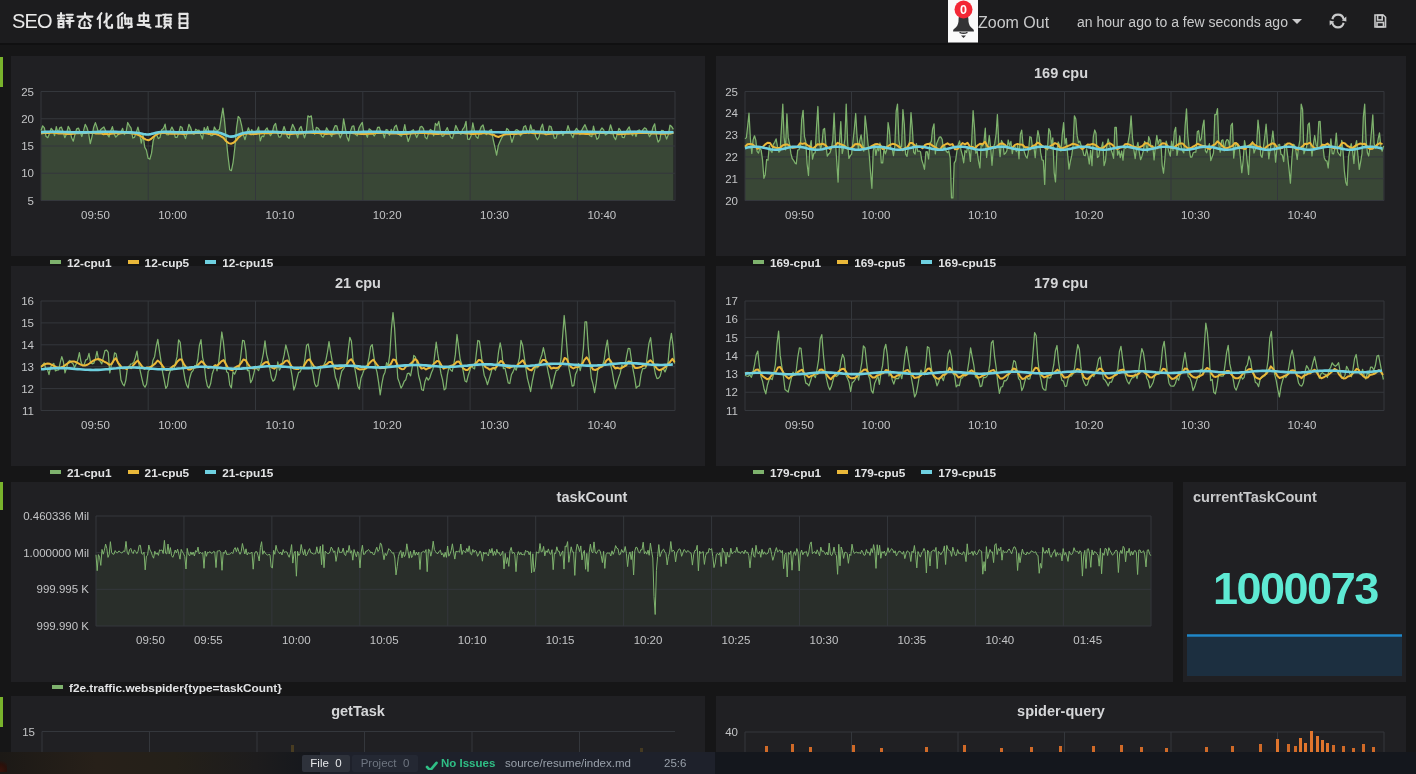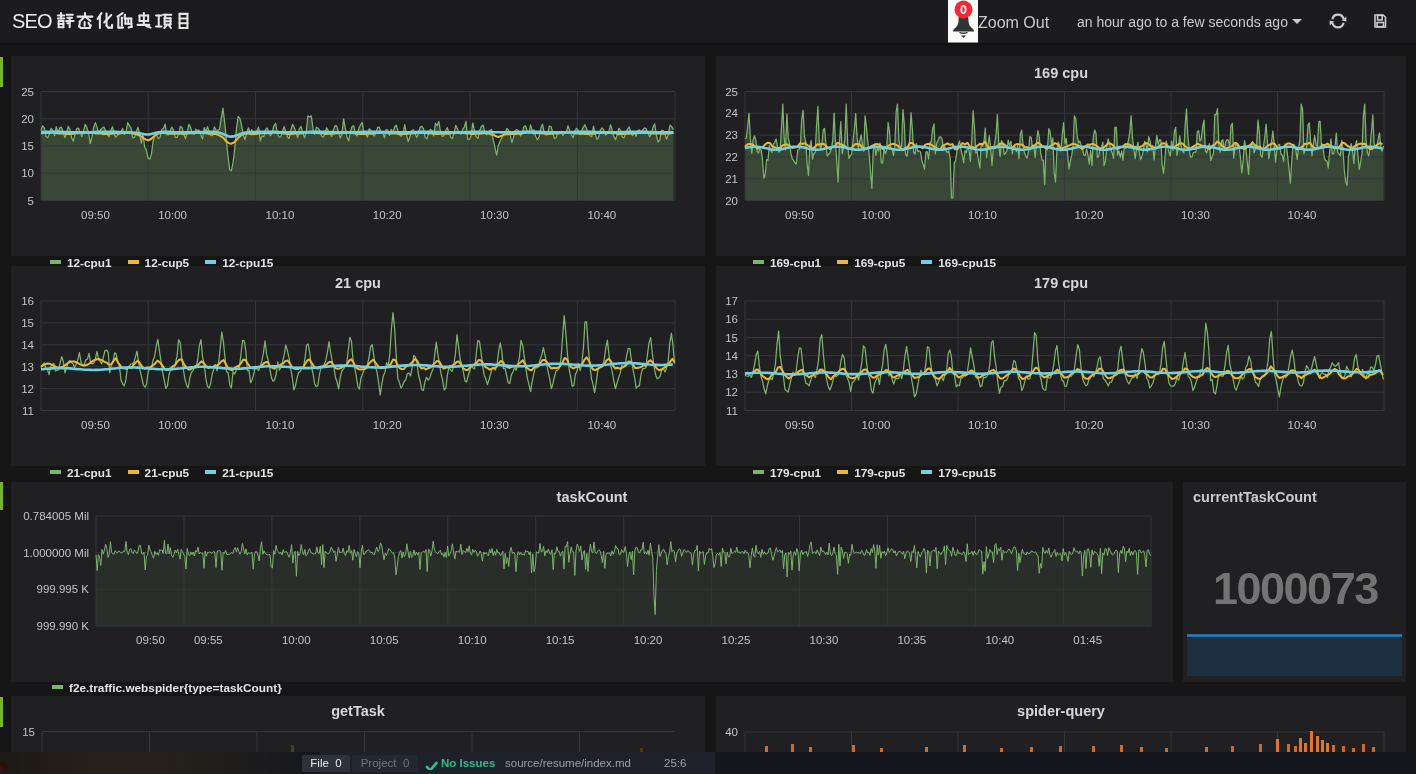--- a/index.html
+++ b/index.html
@@ -262,21 +262,21 @@
 <g stroke="#c9cacb" stroke-width="1.6" fill="none">
         <path d="M 1375 15 h 8.2 l 2.3 2.3 v 9.7 h -10.5 z"></path>
         <rect x="1377.6" y="15.3" width="4.6" height="4.6"></rect>
         <rect x="1377" y="22.5" width="6.5" height="4.2"></rect>
       </g>
 </svg>
 <div class="nav-el" style="left:12px;top:10px;font-size:20px;font-weight:400;color:#e8e8e8;letter-spacing:-0.9px">SEO</div>
 <div class="nav-el" style="left:978px;top:14px;font-size:16px">Zoom Out</div>
 <div class="nav-el" style="left:1077px;top:14px;font-size:14px">an hour ago to a few seconds ago</div>
 <div style="position:absolute;left:1292px;top:19px;width:0;height:0;border-left:5px solid transparent;border-right:5px solid transparent;border-top:5px solid #c9cacb"></div>
-<div style="position:absolute;left:1213px;top:563px;width:164px;text-align:right;font-size:45px;font-weight:bold;color:#737373;letter-spacing:-1.5px">1000073</div>
+<div style="position:absolute;left:1213px;top:563px;width:164px;text-align:right;font-size:45px;font-weight:bold;color:#5eead4;letter-spacing:-1.5px">1000073</div>
 <div class="nav-el" style="left:1193px;top:489px;font-size:14.5px;font-weight:bold;color:#c8c9cb">currentTaskCount</div>
 <div class="sbar">
   <div style="position:absolute;left:295px;top:0;width:420px;height:22px;background:#1e212b"></div>
   <div style="position:absolute;left:0;top:0;width:320px;height:22px;background:linear-gradient(90deg,#1c1916 0%,#272019 30%,#242019 55%,#1d1c1d 80%,#14171d 100%)"></div>
   <div style="position:absolute;left:0;top:6px;width:7px;height:14px;background:radial-gradient(circle at 0% 90%, #3a140c 0%, #2a100a 45%, transparent 72%)"></div>
   <div class="sbox" style="left:302px;width:48px;background:#2e323b;color:#e6e8ea">File&nbsp; 0</div>
   <div class="sbox" style="left:352px;width:66px;background:#242833;color:#6e7580">Project&nbsp; 0</div>
   <svg width="16" height="14" style="position:absolute;left:425px;top:4px">
         <path d="M 2 11 l 3.2 3.4 l 6.3 -7.6" stroke="#2fbe85" stroke-width="2.6" fill="none" stroke-linecap="round" stroke-linejoin="round"></path>
       </svg>
@@ -329,21 +329,21 @@
     <div class="yl" style="right:678px;top:367.0px">13</div>
     <div class="yl" style="right:678px;top:385.25px">12</div>
     <div class="yl" style="right:678px;top:403.5px">11</div>
     <div class="xl" style="left:745px;top:419px">09:50</div>
     <div class="xl xc" style="left:821.5px;top:419px">10:00</div>
     <div class="xl xc" style="left:928px;top:419px">10:10</div>
     <div class="xl xc" style="left:1034.5px;top:419px">10:20</div>
     <div class="xl xc" style="left:1141px;top:419px">10:30</div>
     <div class="xl xc" style="left:1247.5px;top:419px">10:40</div>
     <div class="leg" style="left:753px;top:445px"><span class="ld" style="background:#7eb26d"></span><span class="lt">179-cpu1</span><span class="ld" style="background:#eab839"></span><span class="lt">179-cpu5</span><span class="ld" style="background:#6ed0e0"></span><span class="lt">179-cpu15</span></div>
-    <div class="yl" style="right:1327px;top:509px">0.784005 Mil</div>
+    <div class="yl" style="right:1327px;top:509px">0.460336 Mil</div>
     <div class="yl" style="right:1327px;top:545.7px">1.000000 Mil</div>
     <div class="yl" style="right:1327px;top:582.3px">999.995 K</div>
     <div class="yl" style="right:1327px;top:619px">999.990 K</div>
     <div class="xl" style="left:96px;top:634px">09:50</div>
     <div class="xl xc" style="left:153.94px;top:634px">09:55</div>
     <div class="xl xc" style="left:241.88px;top:634px">10:00</div>
     <div class="xl xc" style="left:329.82px;top:634px">10:05</div>
     <div class="xl xc" style="left:417.76px;top:634px">10:10</div>
     <div class="xl xc" style="left:505.70000000000005px;top:634px">10:15</div>
     <div class="xl xc" style="left:593.64px;top:634px">10:20</div>

